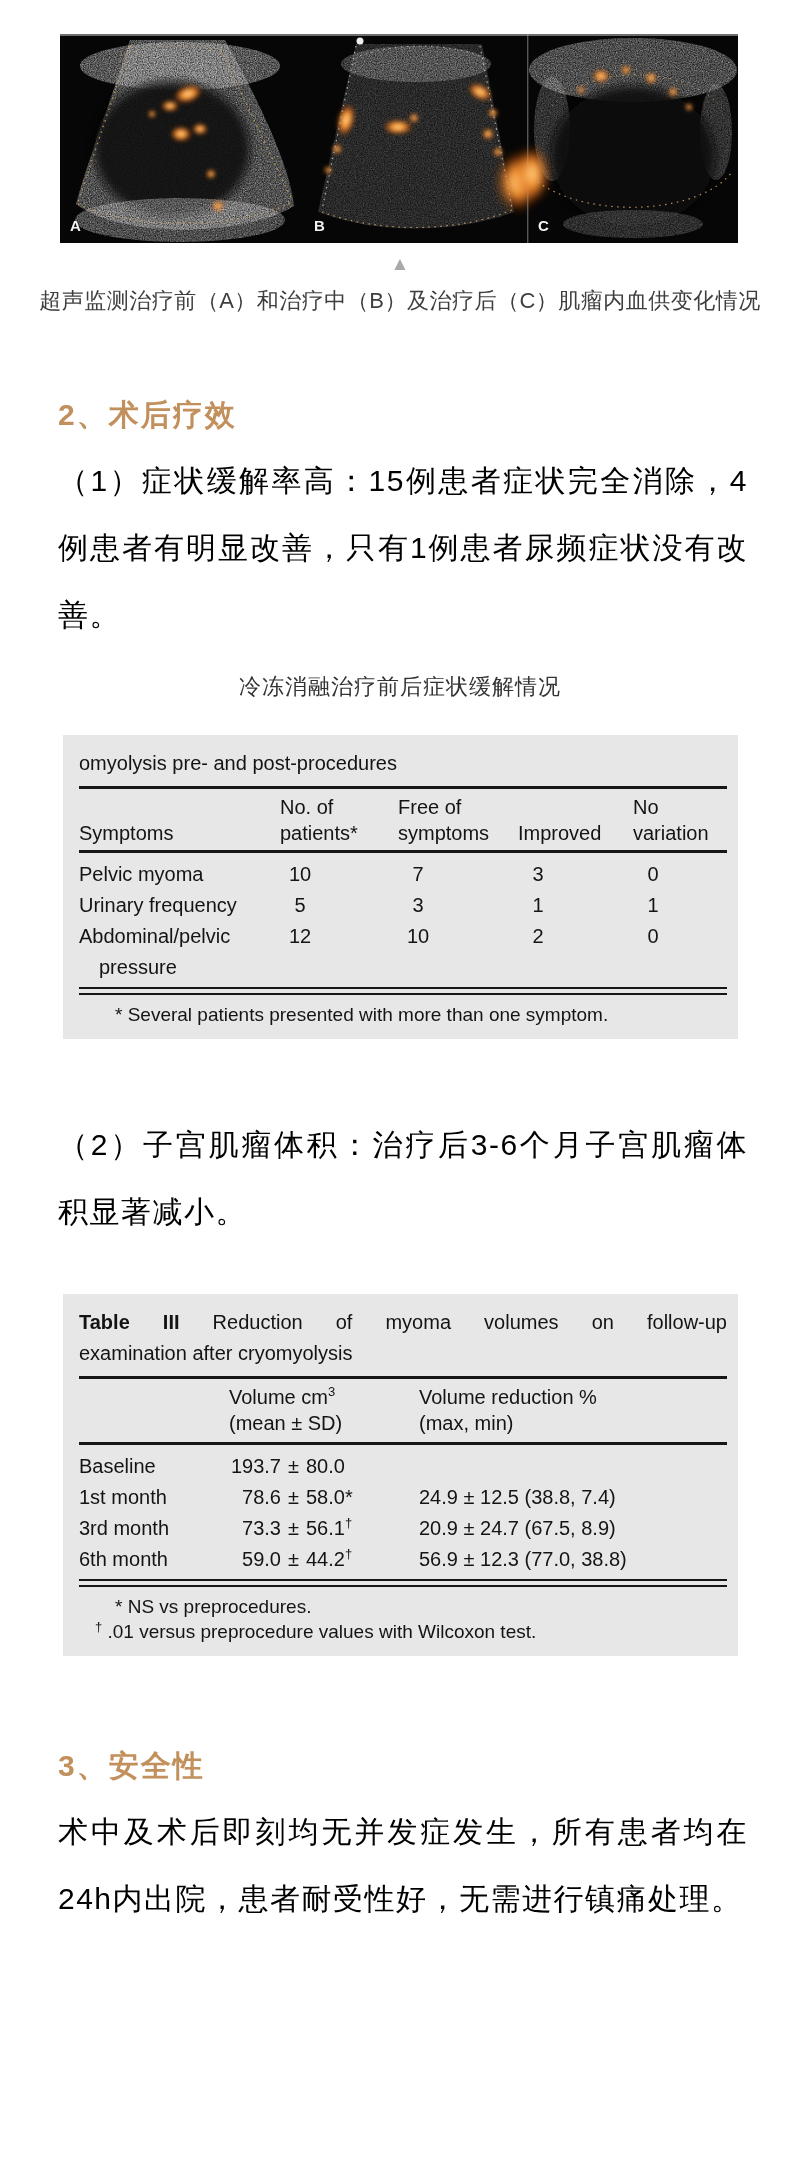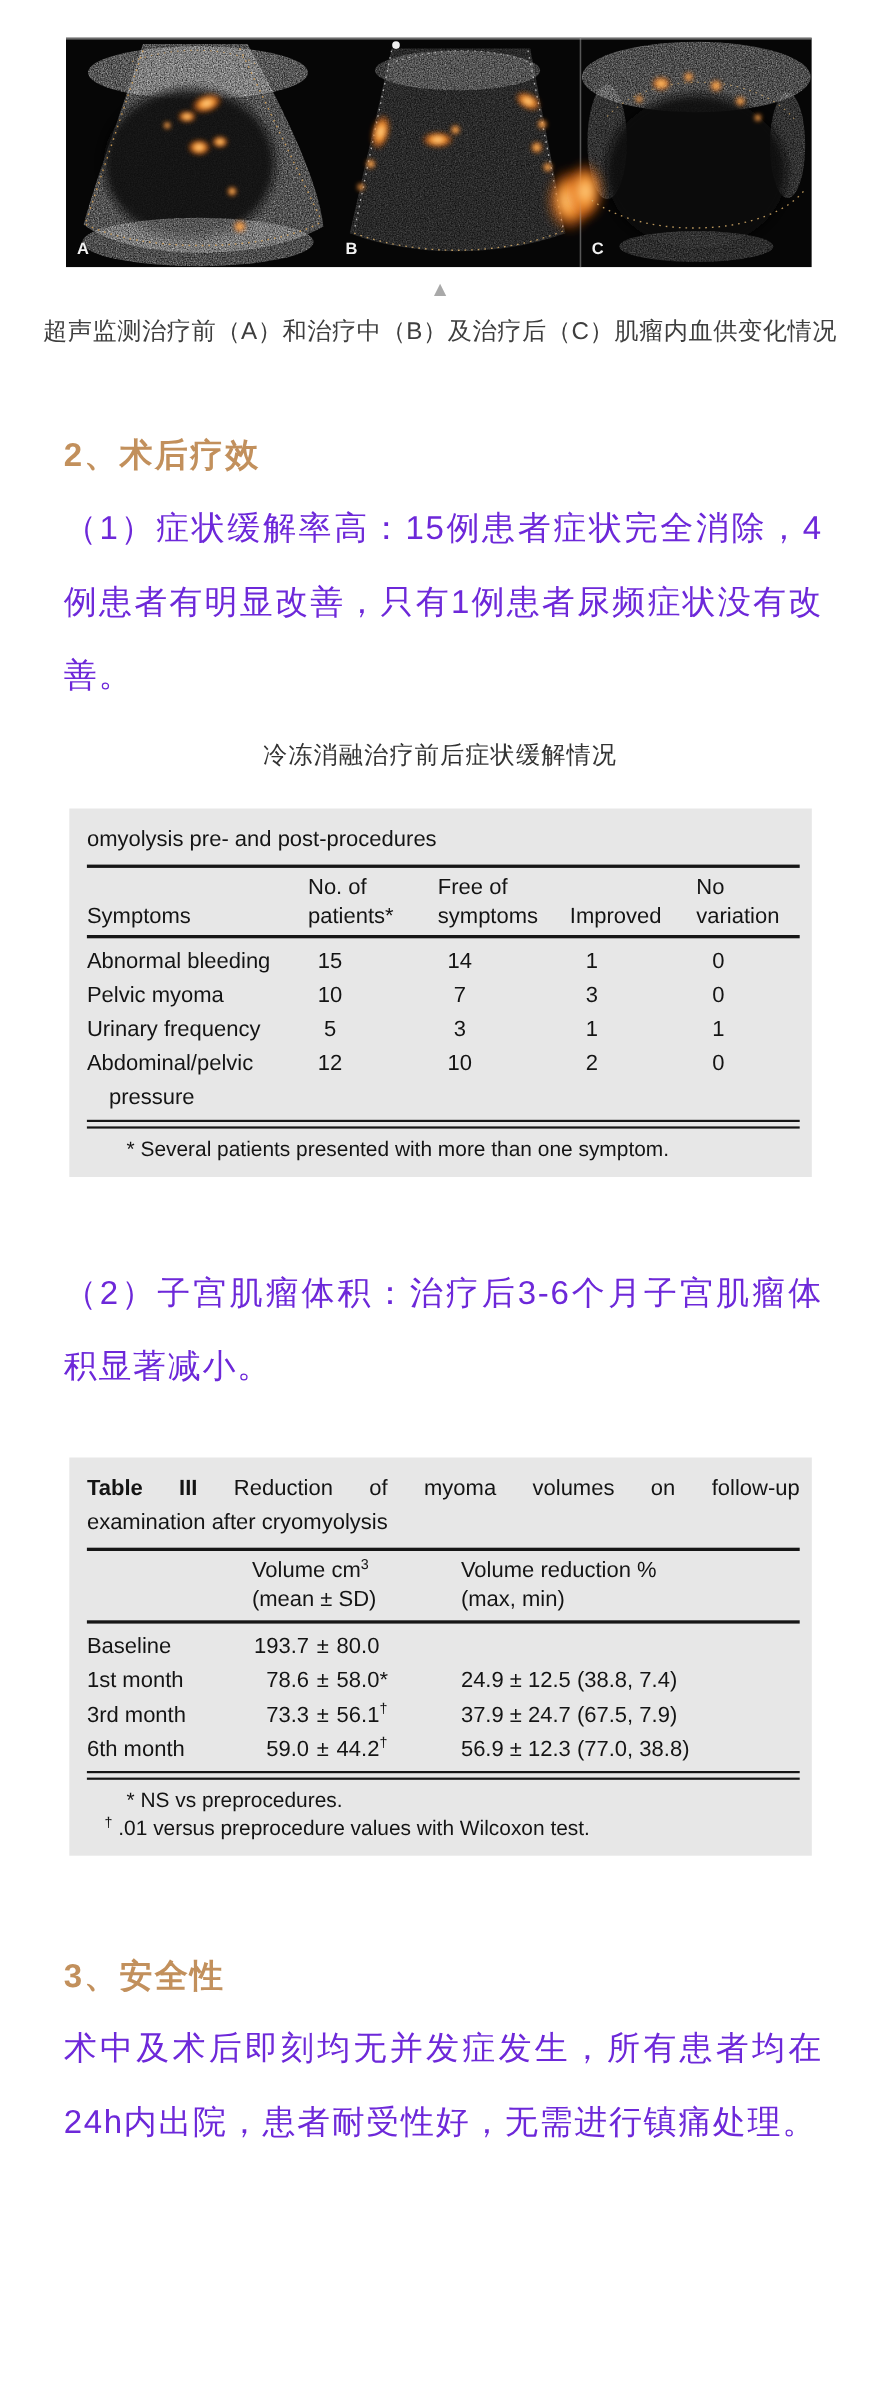--- a/index.html
+++ b/index.html
@@ -22,21 +22,21 @@
     margin-top:13px;text-align:center;color:#3e3e3e;font-size:22px;line-height:30px;
     letter-spacing:0.5px;
   }
 
   
   .sec-heading{
     margin:81px 0 0 58px;color:#c2905c;font-size:30px;font-weight:700;
     letter-spacing:2px;line-height:36px;
   }
   .cn-para{
-    margin:14px 58px 0 58px;width:690px;color:#6d28d9;font-size:30px;
+    margin:14px 58px 0 58px;width:690px;color:#000000;font-size:30px;
     line-height:67px;text-align:justify;letter-spacing:1.5px;
   }
   .tbl-caption{
     margin-top:24px;text-align:center;color:#333333;font-size:22px;line-height:30px;
     letter-spacing:1px;
   }
 
   
   .gray-box{
     margin-left:63px;width:675px;background:#e7e7e7;box-sizing:border-box;
@@ -195,29 +195,20 @@
     <div class="rule" style="margin:4px 0 6px 0;"></div>
     <table class="jt t2">
       <colgroup>
           <col class="c1">
           <col class="c2">
           <col class="c3">
           <col class="c4">
           <col class="c5">
         </colgroup>
       <tbody>
-          <tr>
-        <td>
-              <span class="hang">Abnormal bleeding</span>
-            </td>
-        <td><span class="cv">15</span></td>
-        <td><span class="cv">14</span></td>
-        <td><span class="cv">1</span></td>
-        <td><span class="cv">0</span></td>
-      </tr>
       <tr>
         <td>
               <span class="hang">Pelvic myoma</span>
             </td>
         <td><span class="cv">10</span></td>
         <td><span class="cv">7</span></td>
         <td><span class="cv">3</span></td>
         <td><span class="cv">0</span></td>
       </tr>
       <tr>
@@ -287,21 +278,21 @@
         <td></td>
       </tr>
       <tr>
         <td>1st month</td>
         <td><span class="mean">78.6</span><span class="pm">±</span><span>58.0*</span><sup></sup></td>
         <td>24.9 ± 12.5 (38.8, 7.4)</td>
       </tr>
       <tr>
         <td>3rd month</td>
         <td><span class="mean">73.3</span><span class="pm">±</span><span>56.1</span><sup>†</sup></td>
-        <td>37.9 ± 24.7 (67.5, 7.9)</td>
+        <td>20.9 ± 24.7 (67.5, 8.9)</td>
       </tr>
       <tr>
         <td>6th month</td>
         <td><span class="mean">59.0</span><span class="pm">±</span><span>44.2</span><sup>†</sup></td>
         <td>56.9 ± 12.3 (77.0, 38.8)</td>
       </tr>
     </tbody>
       </table>
     <div class="rule2"></div>
     <div class="footnote">* NS vs preprocedures.</div>

